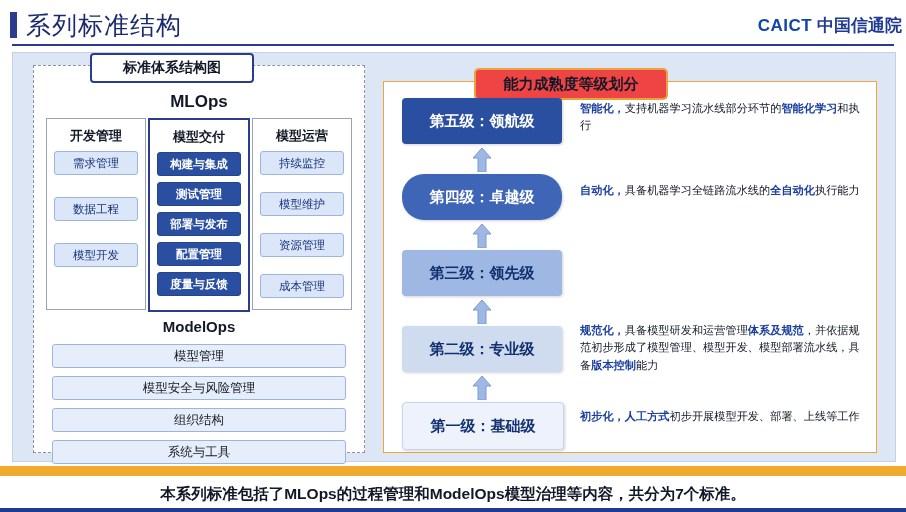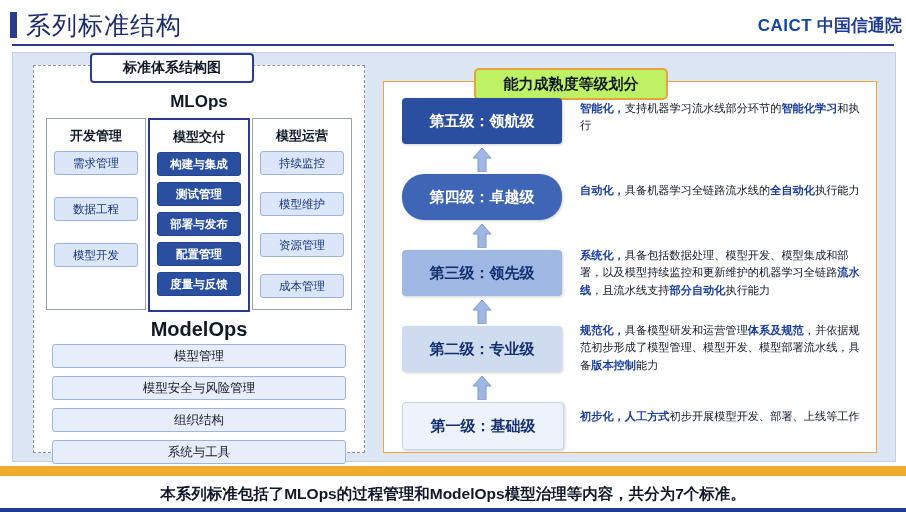--- a/index.html
+++ b/index.html
@@ -82,40 +82,40 @@
   }
   .chip.blue{
     background:#dbe6f8;border:1px solid #9bb4e0;color:#14307a;
   }
   .chip.dark{
     background:#2b4fa0;border:1px solid #24448c;color:#ffffff;font-weight:bold;
   }
   .col.mid .chip{margin-bottom:6px;}
   #modelops-label{
     position:absolute;left:0;top:252px;width:330px;text-align:center;
-    font-size:20px;font-weight:bold;color:#111827;
+    font-size:15px;font-weight:bold;color:#111827;
   }
   #modelops-rows{
     position:absolute;left:18px;top:278px;width:294px;
   }
   .row-chip{
     height:22px;margin-bottom:8px;
     background:#e7eefb;border:1px solid #9bb4e0;border-radius:3px;
     display:flex;align-items:center;justify-content:center;
     font-size:12.5px;color:#111827;
   }
   
   #right-panel{
     position:absolute;left:370px;top:28px;width:492px;height:370px;
     background:#ffffff;
     border:1px solid #f0a53a;
   }
   #right-title-wrap{
     position:absolute;left:90px;top:-14px;width:190px;height:28px;
-    background:#bef264;border:2px solid #e8a33c;border-radius:5px;
+    background:#ef4444;border:2px solid #e8a33c;border-radius:5px;
     display:flex;align-items:center;justify-content:center;
   }
   #right-title-wrap span{font-size:15px;font-weight:bold;color:#111827;}
   .level{
     position:absolute;left:18px;width:160px;height:46px;
     border-radius:4px;
     display:flex;align-items:center;justify-content:center;
     font-size:15px;font-weight:bold;
     box-shadow:1px 1px 3px rgba(0,0,0,0.18);
   }
@@ -251,23 +251,20 @@
       <span class="kw">自动化，</span><span>具备机器学习全链路流水线的</span><span class="kw">全自动化</span><span>执行能力</span>
     </div>
 
     <div class="arrow a3">
       <svg width="20" height="24" viewBox="0 0 20 24">
           <path d="M10 0 L19 10 L14 10 L14 24 L6 24 L6 10 L1 10 Z" fill="#9fb8e3" stroke="#7b9ad2" stroke-width="1"></path>
         </svg>
     </div>
 
     <div class="level l3">第三级：领先级</div>
-    <div class="desc d3">
-      <span class="kw">系统化，</span><span>具备包括数据处理、模型开发、模型集成和部署，以及模型持续监控和更新维护的机器学习全链路</span><span class="kw">流水线</span><span>，且流水线支持</span><span class="kw">部分自动化</span><span>执行能力</span>
-    </div>
 
     <div class="arrow a2">
       <svg width="20" height="24" viewBox="0 0 20 24">
           <path d="M10 0 L19 10 L14 10 L14 24 L6 24 L6 10 L1 10 Z" fill="#9fb8e3" stroke="#7b9ad2" stroke-width="1"></path>
         </svg>
     </div>
 
     <div class="level l2">第二级：专业级</div>
     <div class="desc d2">
       <span class="kw">规范化，</span><span>具备模型研发和运营管理</span><span class="kw">体系及规范</span><span>，并依据规范初步形成了模型管理、模型开发、模型部署流水线，具备</span><span class="kw">版本控制</span><span>能力</span>

